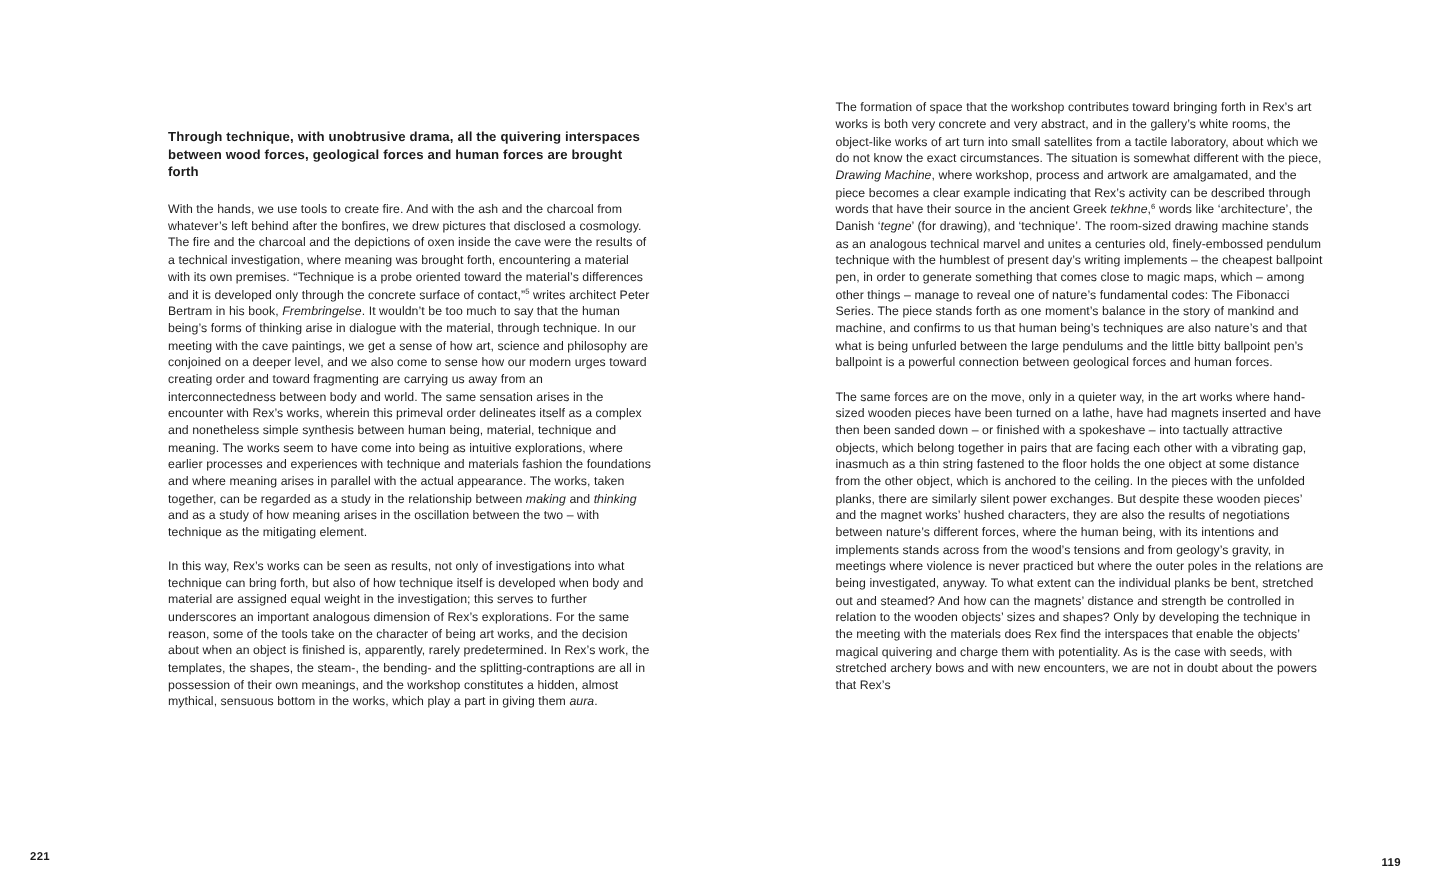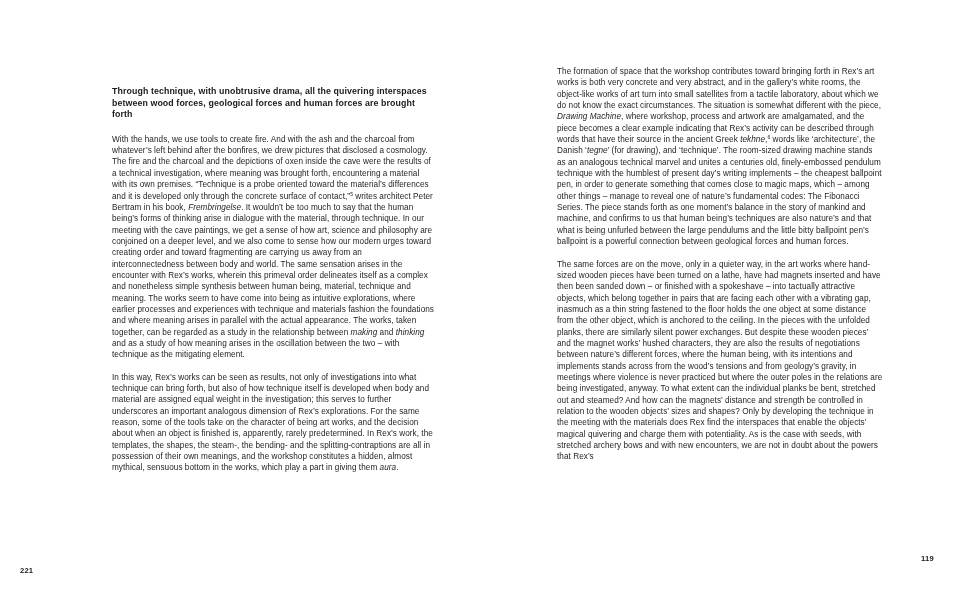--- a/index.html
+++ b/index.html
@@ -60,21 +60,21 @@
     vertical-align: 3px;
   }
   .folio {
     position: absolute;
     font-size: 7.6px;
     font-weight: bold;
     color: #1b1b1b;
     letter-spacing: 0.2px;
   }
   .folio-left  { left: 20px;  top: 566px; }
-  .folio-right { left: 441px; top: 554px; }  
+  .folio-right { left: 441px; top: 570px; }  
 </style>
 </head>
 <body>
 
 <div>
 
   <section class="page page-left">
     <div class="column column-left">
       <h2 class="heading">Through technique, with unobtrusive drama, all the quivering interspaces between wood forces, geological forces and human forces are brought forth</h2>
       <p class="body-para"><span>With the hands, we use tools to create fire. And with the ash and the charcoal from whatever’s left behind after the bonfires, we drew pictures that disclosed a cosmology. The fire and the charcoal and the depictions of oxen inside the cave were the results of a technical investigation, where meaning was brought forth, encountering a material with its own premises. “Technique is a probe oriented toward the material’s differences and it is developed only through the concrete surface of contact,”</span><sup>5</sup><span> writes architect Peter Bertram in his book, </span><span style="font-style: italic;">Frembringelse</span><span>. It wouldn’t be too much to say that the human being’s forms of thinking arise in dialogue with the material, through technique. In our meeting with the cave paintings, we get a sense of how art, science and philosophy are conjoined on a deeper level, and we also come to sense how our modern urges toward creating order and toward fragmenting are carrying us away from an interconnectedness between body and world. The same sensation arises in the encounter with Rex’s works, wherein this primeval order delineates itself as a complex and nonetheless simple synthesis between human being, material, technique and meaning. The works seem to have come into being as intuitive explorations, where earlier processes and experiences with technique and materials fashion the foundations and where meaning arises in parallel with the actual appearance. The works, taken together, can be regarded as a study in the relationship between </span><span style="font-style: italic;">making</span><span> and </span><span style="font-style: italic;">thinking</span><span> and as a study of how meaning arises in the oscillation between the two – with technique as the mitigating element.</span></p>

